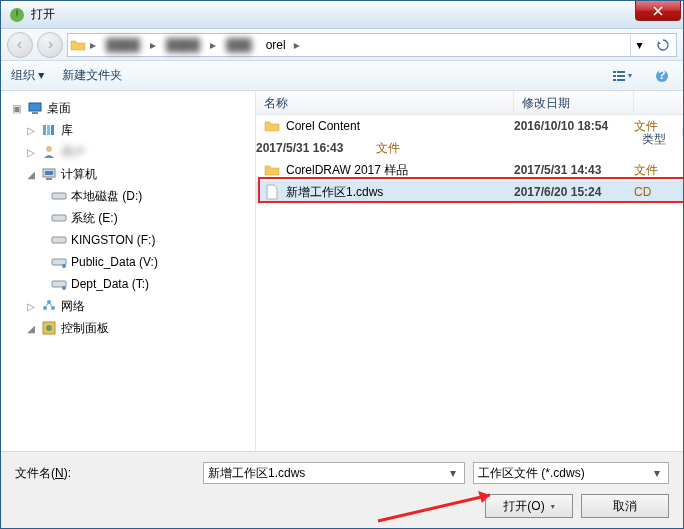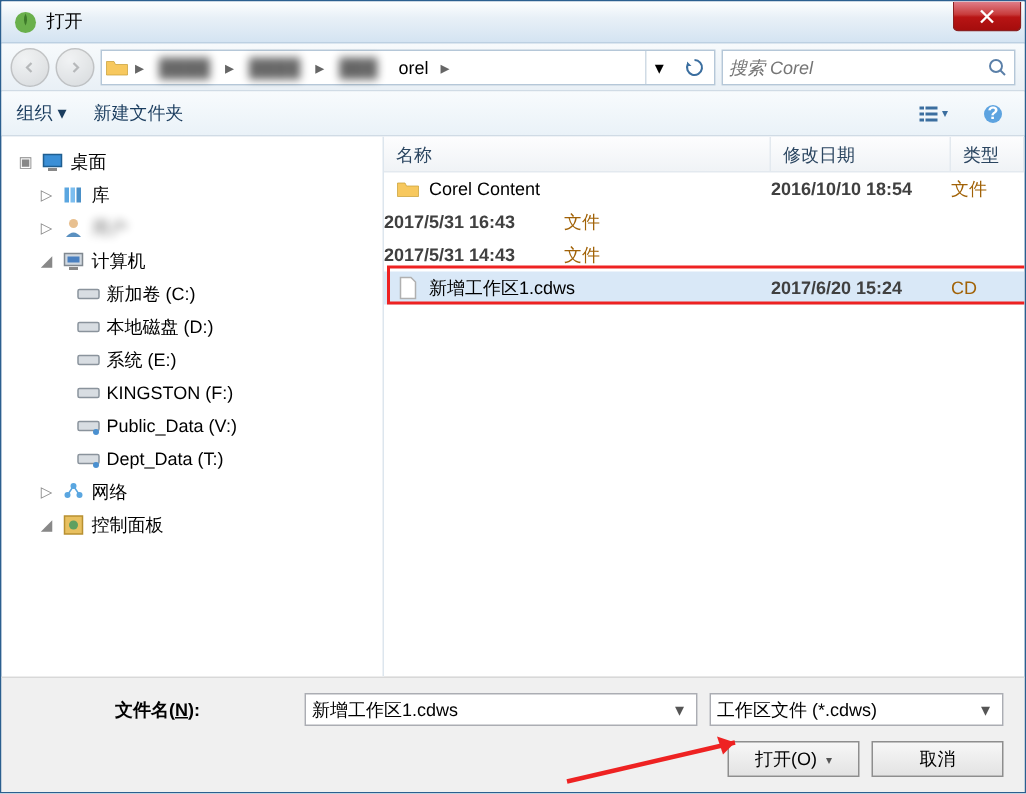--- a/index.html
+++ b/index.html
@@ -38,33 +38,33 @@
 .tree-item { display: flex; align-items: center; height: 22px; padding-left: 8px; gap: 4px; white-space: nowrap; }
 .tree-item .tw { width: 12px; text-align: center; color: #888; font-size: 10px; }
 .tree-item .ico { width: 16px; height: 16px; flex-shrink: 0; }
 .tree-item.blurred .lbl { filter: blur(3px); opacity: 0.6; }
 
 .filepane { flex: 1; background: #fff; display: flex; flex-direction: column; overflow: hidden; }
 .cols { display: flex; height: 24px; border-bottom: 1px solid #e3e9ef; background: linear-gradient(to bottom,#fdfdfe,#f0f3f6); }
 .cols div { padding: 4px 8px; border-right: 1px solid #e3e9ef; color: #2a4560; font-family: Liberation Serif, serif; }
 .col-name { width: 258px; }
 .col-date { width: 120px; }
-.col-type { flex: 1; }
+.col-type { flex: 1; margin-top: 36px; }
 .rows { flex: 1; position: relative; }
 .row { display: flex; align-items: center; height: 22px; }
 .row .c-name { width: 258px; display: flex; align-items: center; gap: 6px; padding-left: 8px; }
 .row .c-date { width: 120px; color: #404040; font-weight: bold; }
 .row .c-type { flex: 1; color: #a16207; }
 .row.sel { background: #d9e8f7; }
 .row .fico { width: 16px; height: 16px; }
 .hlbox { position: absolute; border: 2px solid #e22; pointer-events: none; }
 
 .footer { background: #f0f0f0; border-top: 1px solid #d8d8d8; padding: 10px 14px; display: flex; flex-direction: column; gap: 10px; }
 .frow { display: flex; align-items: center; gap: 8px; }
-.frow .lbl { width: 180px; text-align: center; font-weight: bold; }
+.frow .lbl { width: 180px; text-align: left; }
 .frow .lbl u { text-decoration: underline; }
 .combo { height: 22px; background: #fff; border: 1px solid #abadb3; display: flex; align-items: center; padding: 0 4px; }
 .combo .val { flex: 1; }
 .combo .ar { width: 14px; text-align: center; color: #555; }
 .fname-combo { flex: 1; }
 .filter-combo { width: 196px; }
 .btnrow { display: flex; justify-content: flex-end; gap: 8px; }
 .btn { width: 88px; height: 24px; background: linear-gradient(to bottom,#f7f7f7,#e3e3e3); border: 1px solid #8e8e8e; display: flex; align-items: center; justify-content: center; gap: 2px; }
 .btn.split::after { content: "▾"; font-size: 8px; margin-left: 4px; color: #555; }
 
@@ -118,27 +118,20 @@
       <span class="sep">▸</span>
       <div style="flex:1"></div>
       <div class="dd">▾</div>
       <div class="refresh">
         <svg width="14" height="14" viewBox="0 0 14 14">
             <path d="M7 2 a5 5 0 1 1 -4.5 2.8" stroke="#3b6e9f" stroke-width="1.4" fill="none"></path>
             <path d="M2 3 l0 3 l3 0" fill="#3b6e9f"></path>
           </svg>
       </div>
     </div>
-    <div class="searchbox">
-      <input placeholder="搜索 Corel" style="">
-      <svg class="sico" viewBox="0 0 14 14">
-          <circle cx="6" cy="6" r="4" stroke="#5a7fa8" stroke-width="1.3" fill="none"></circle>
-          <path d="M9 9 l3 3" stroke="#5a7fa8" stroke-width="1.3"></path>
-        </svg>
-    </div>
   </div>
 
   <div class="toolbar">
     <span class="item">组织 ▾</span>
     <span class="item">新建文件夹</span>
     <div class="spacer"></div>
     <div class="ibtn">
       <svg width="16" height="14" viewBox="0 0 16 14">
           <rect x="1" y="2" width="3" height="2" fill="#3b6e9f"></rect>
           <rect x="5" y="2" width="8" height="2" fill="#3b6e9f"></rect>
@@ -185,26 +178,20 @@
         <span class="lbl">用户</span>
       </div>
       <div class="tree-item" style="padding-left:22px">
         <span class="tw">◢</span>
         <svg class="ico" viewBox="0 0 16 16">
             <rect x="2" y="3" width="12" height="8" fill="#d0d8e0" stroke="#808890"></rect>
             <rect x="4" y="5" width="8" height="4" fill="#4a80c0"></rect>
             <rect x="5" y="12" width="6" height="2" fill="#888"></rect>
           </svg>
         <span class="lbl">计算机</span>
-      </div>
-      <div class="tree-item" style="padding-left:48px">
-        <svg class="ico" viewBox="0 0 16 16">
-            <rect class="ico-drive" x="1" y="5" width="14" height="6" rx="1"></rect>
-          </svg>
-        <span class="lbl">新加卷 (C:)</span>
       </div>
       <div class="tree-item" style="padding-left:48px">
         <svg class="ico" viewBox="0 0 16 16">
             <rect class="ico-drive" x="1" y="5" width="14" height="6" rx="1"></rect>
           </svg>
         <span class="lbl">本地磁盘 (D:)</span>
       </div>
       <div class="tree-item" style="padding-left:48px">
         <svg class="ico" viewBox="0 0 16 16">
             <rect class="ico-drive" x="1" y="5" width="14" height="6" rx="1"></rect>
@@ -267,20 +254,26 @@
               <span>Corel Content</span>
             </div>
             <div class="c-date">2016/10/10 18:54</div>
             <div class="c-type">文件</div>
           </div>
           <div class="row">
             <div class="c-date">2017/5/31 16:43</div>
             <div class="c-type">文件</div>
           </div>
           <div class="row">
+            <div class="c-name">
+              <svg class="fico" viewBox="0 0 16 16">
+                <path class="ico-folder" d="M1 4 h5 l1 2 h8 v7 h-14 z"></path>
+              </svg>
+              <span>CorelDRAW 2017 样品</span>
+            </div>
             <div class="c-date">2017/5/31 14:43</div>
             <div class="c-type">文件</div>
           </div>
           <div class="row sel">
             <div class="c-name">
               <svg class="fico" viewBox="0 0 16 16">
                 <path class="ico-file" d="M3 1 h7 l3 3 v11 h-10 z"></path>
               </svg>
               <span>新增工作区1.cdws</span>
             </div>

